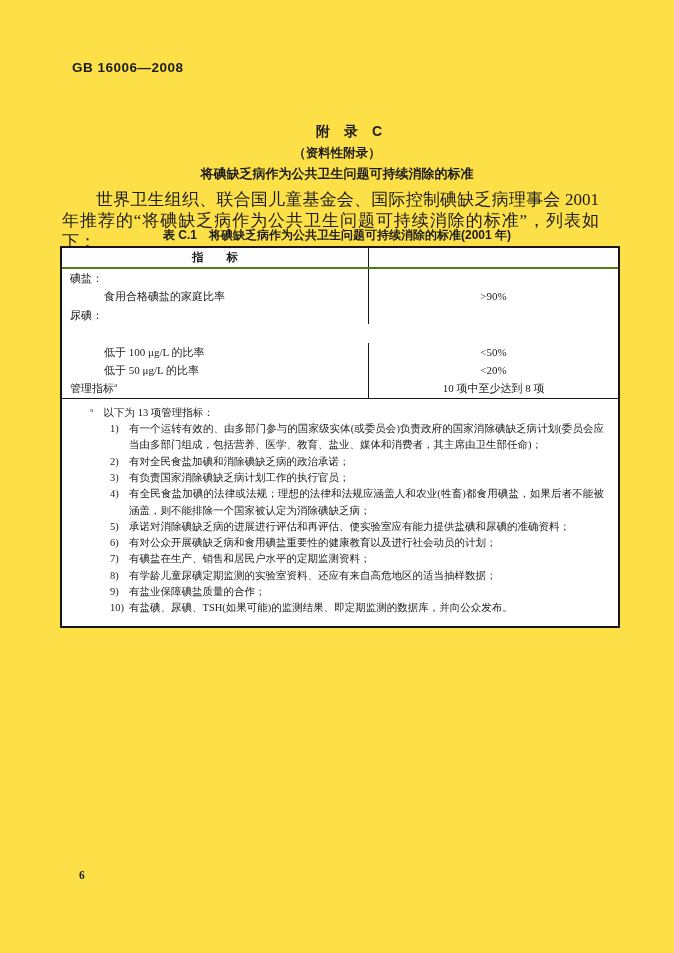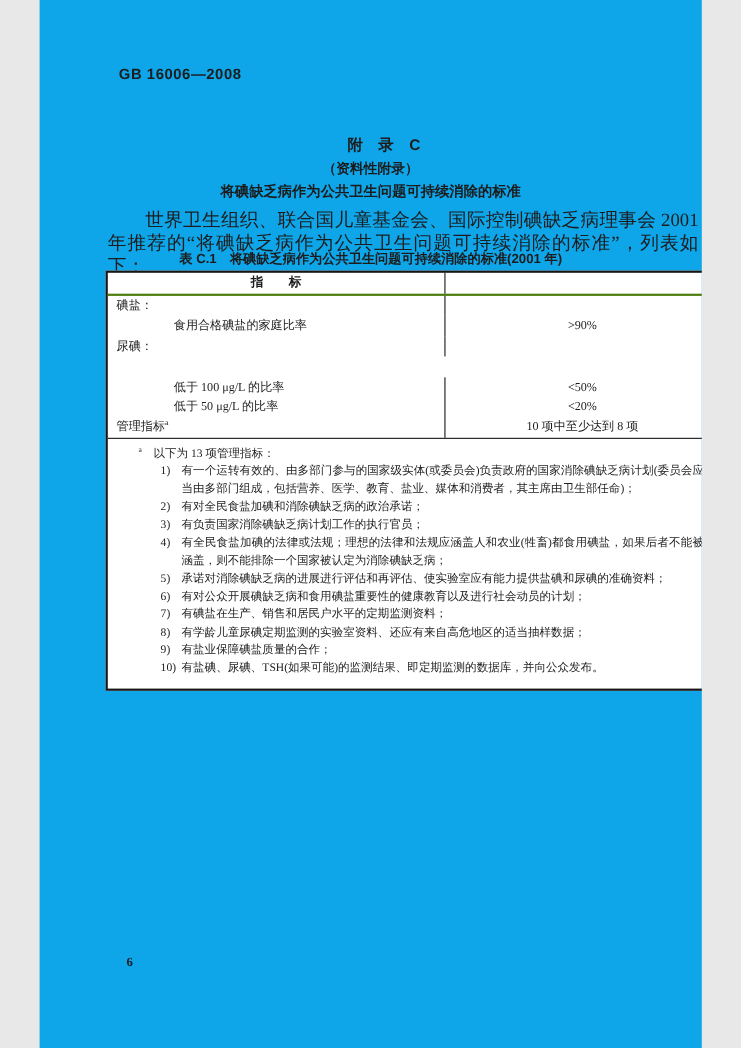--- a/index.html
+++ b/index.html
@@ -1,20 +1,20 @@
 <!DOCTYPE html>
 <html lang="zh"><head>
 <meta charset="utf-8">
 <style>
   html,body{margin:0;padding:0;background:#e8e8e8;}
   .sheet{
     position:relative;
-    width:602px;height:953px;
+    width:674px;height:953px;
     margin:0 auto;
-    background:#0ea5e9;
+    background:#fde047;
     color:#1c1c1c;
     font-family:"Liberation Serif","DejaVu Serif",serif;
     overflow:hidden;
   }
   .gb-header{
     position:absolute;left:72px;top:60px;
     font-family:"Liberation Sans","DejaVu Sans",sans-serif;
     font-weight:bold;font-size:13.5px;letter-spacing:0.5px;
   }
   .title-line{
@@ -53,21 +53,21 @@
   .th-indicator{width:307px;border-right:1px solid #161616;}
   .th-standard{flex:1;}
   .tbl-body{font-size:11px;}
   .trow{display:flex;height:18.4px;line-height:18.4px;justify-content:center;}
   .td-label{
     width:307px;box-sizing:border-box;
     border-right:1px solid #161616;
     padding-left:8px;
     white-space:nowrap;
   }
-  .td-label.ind{padding-left:60px;}
+  .td-label.ind{padding-left:42px;}
   .td-value{flex:1;text-align:center;}
   sup{font-size:0.65em;line-height:0;}
   .fnote{
     border-top:1px solid #161616;
     padding:6px 14px 9px 37px;
     font-size:10.5px;line-height:16.3px;
   }
   .fn-head{margin-left:-9px;}
   .fn-item{display:flex;margin-left:11px;}
   .fn-num{width:19px;flex:0 0 19px;}

